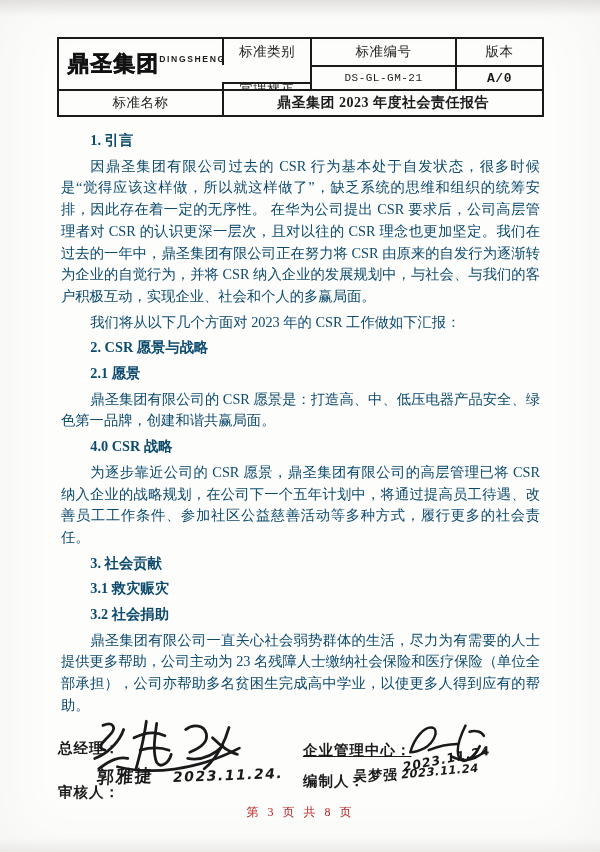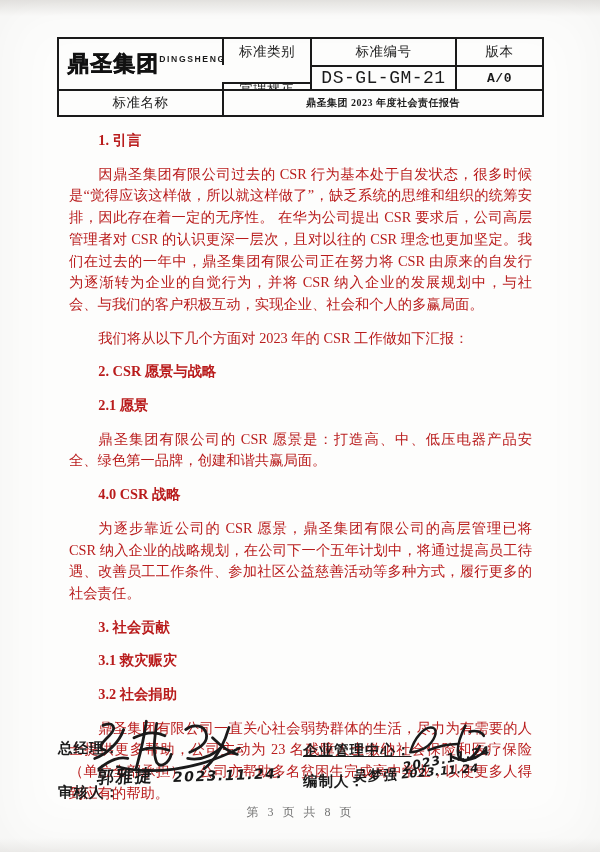--- a/index.html
+++ b/index.html
@@ -54,28 +54,28 @@
     -webkit-text-stroke:0.6px #111;
   }
   .logo-en {
     font-size:8.6px; font-weight:700; letter-spacing:1.6px; margin-top:2px;
     font-family:"Liberation Sans","DejaVu Sans",sans-serif;
   }
   .c-cat    { grid-column:2; grid-row:1; }
   .c-num    { grid-column:3; grid-row:1; }
   .c-ver    { grid-column:4; grid-row:1; }
   .c-cat2   { grid-column:2; grid-row:2;margin-top:17px; }
-  .c-num2   { grid-column:3; grid-row:2; font-family:"Liberation Mono","DejaVu Sans Mono",monospace; font-size:18px; letter-spacing:0.5px; }
+  .c-num2   { grid-column:3; grid-row:2; font-family:"Liberation Mono","DejaVu Sans Mono",monospace; font-size:11px; letter-spacing:0.5px; }
   .c-ver2   { grid-column:4; grid-row:2; font-family:"Liberation Mono","DejaVu Sans Mono",monospace; font-size:13px;font-weight:bold; }
   .c-name   { grid-column:1; grid-row:3;font-family:Liberation Mono, monospace; }
-  .c-nameval{ grid-column:2 / 5; grid-row:3; font-weight:600; font-size:10px; }
+  .c-nameval{ grid-column:2 / 5; grid-row:3; font-weight:600; font-size:14px; }
 
   
   .doc-body { margin-top:13px; font-size:14.3px; line-height:21.7px; }
-  .blk { margin:12px; text-indent:2.05em; text-align:justify; color:#b91c1c; }
+  .blk { margin:4px; text-indent:2.05em; text-align:justify; color:#0c4a6e; }
   .blk.heading { font-weight:700; text-align:left; }
 
   
   .sig-area { position:absolute; left:0; top:674px; width:487px; height:110px; font-size:14.5px; }
   .sig-label { position:absolute; font-weight:600; letter-spacing:1px; white-space:nowrap; }
   .gm-label   { left:1px;  top:28px; }
   .rev-label  { left:1px;  top:60px;margin-top:12px; }
   .mc-label   { left:246px; top:30px;text-decoration:underline; }
   .prep-label { left:246px; top:61px; }
 
@@ -89,21 +89,21 @@
   }
   .rev-name  { left:40px;  top:54px; font-size:17px; font-weight:700; transform:rotate(-2deg) skewX(-6deg); letter-spacing:2px; }
   .rev-date  { left:116px; top:56px; font-size:14px; font-weight:600; transform:rotate(-2deg) skewX(-10deg); letter-spacing:1.5px; }
   .prep-name { left:296px; top:56px; font-size:14px; font-weight:700; transform:rotate(-2deg) skewX(-6deg); letter-spacing:1px; }
   .prep-date { left:344px; top:53px; font-size:11.5px; font-weight:600; transform:rotate(-5deg) skewX(-12deg); letter-spacing:0.5px; }
   .mc-date   { left:345px; top:40px; font-size:12.5px; font-weight:600; transform:rotate(-11deg) skewX(-10deg); letter-spacing:1px; }
 
   
   .page-footer {
     position:absolute; left:0; top:767px; width:100%;
-    text-align:center; font-size:12px; letter-spacing:3px; color:#737373;
+    text-align:center; font-size:12px; letter-spacing:3px; color:#b91c1c;
   }
 </style>
 </head>
 <body>
 
 <div class="sheet">
   <div class="content">
 
     <div class="hdr-table">
       <div class="cell logo-cell">

